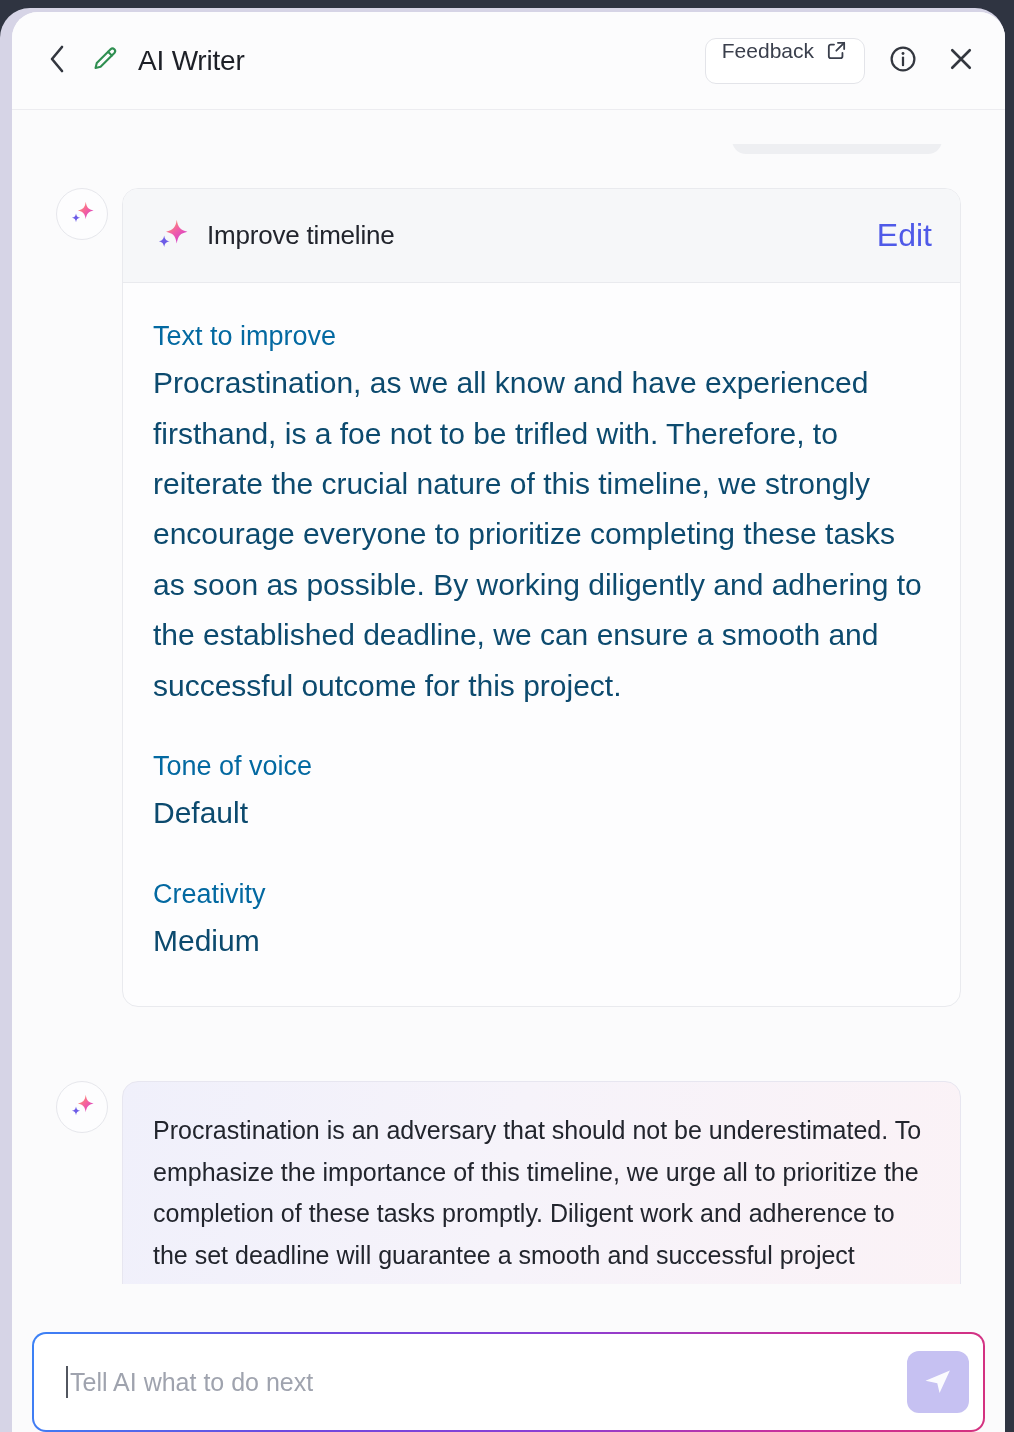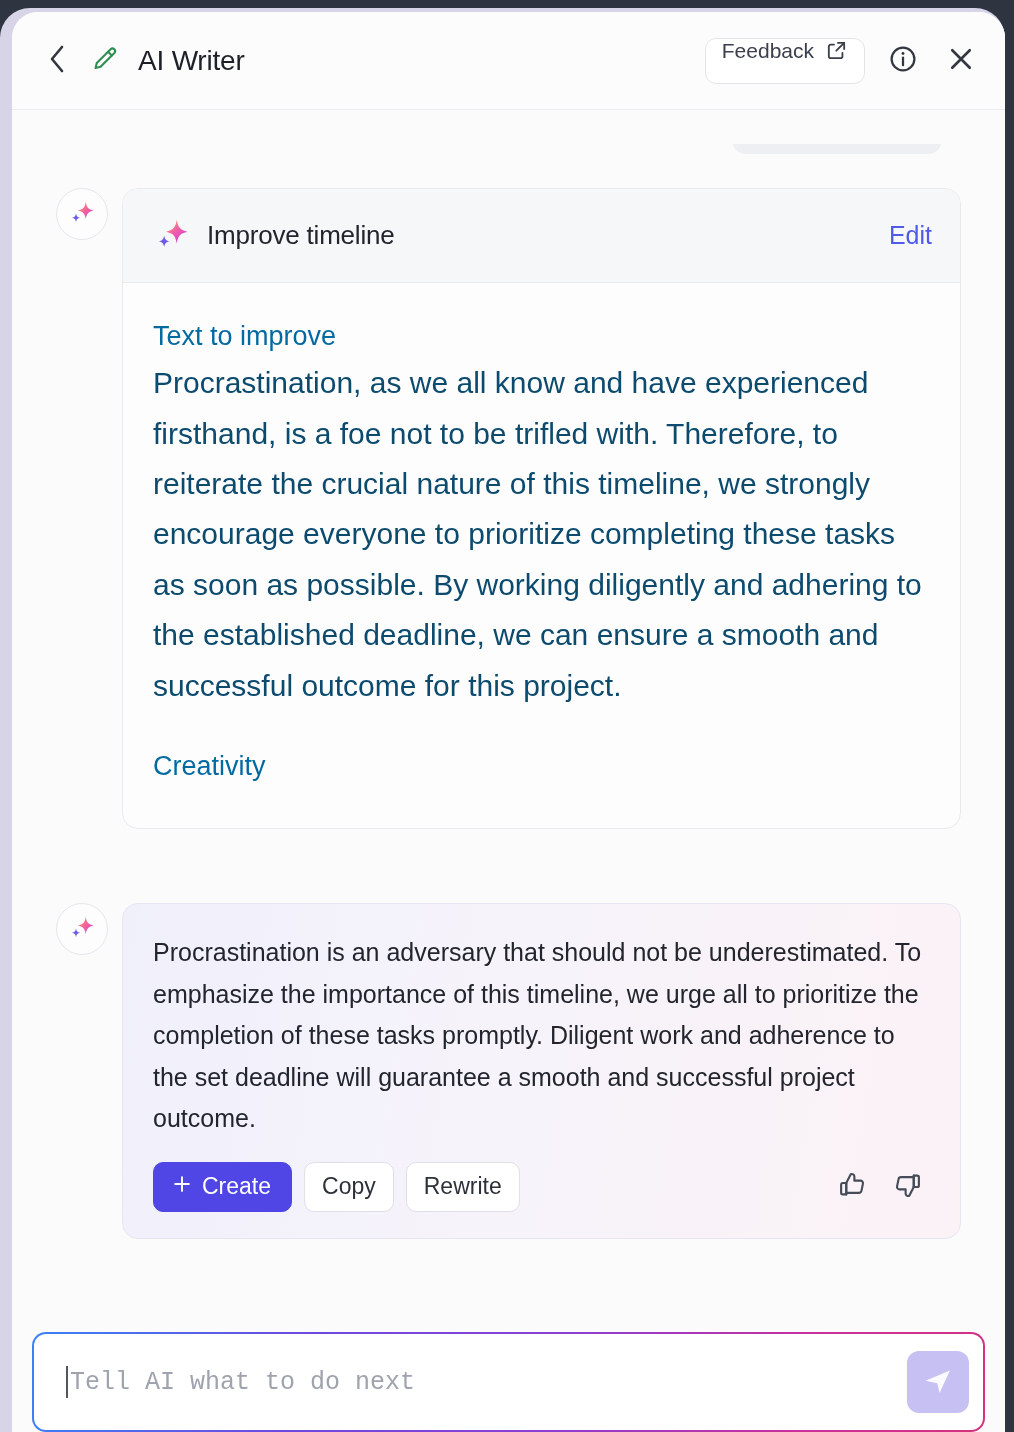--- a/index.html
+++ b/index.html
@@ -161,21 +161,21 @@
 
   #prompt-card-title {
     font-size: 26px;
     font-weight: 500;
     color: #22252d;
     flex: 1 1 auto;
     letter-spacing: -0.2px;
   }
 
   #edit-link {
-    font-size: 25px;
+    font-size: 32px;
     color: #4f5ae8;
     cursor: pointer;
   }
 
   #prompt-card-body {
     padding: 32px 30px 40px 30px;
   }
 
   .field-label {
     font-size: 27px;
@@ -278,21 +278,21 @@
     margin-right: 2px;
     flex: 0 0 2px;
   }
 
   #composer-input {
     flex: 1 1 auto;
     border: 0;
     outline: 0;
     font-size: 25px;
     color: #22252d;
-    font-family: Liberation Mono, monospace;
+    font-family: Liberation Sans, sans-serif;
     background: transparent;
     padding: 0;
   }
   #composer-input::placeholder { color: #9fa3ae; }
 
   #send-btn {
     width: 62px; height: 62px;
     flex: 0 0 62px;
     border-radius: 12px;
     background: #c6c1f2;
@@ -408,23 +408,28 @@
             <div id="edit-link">Edit</div>
           </div>
 
           <div id="prompt-card-body">
 
             <div class="field-block">
               <div class="field-label">Text to improve</div>
               <div class="field-value">Procrastination, as we all know and have experienced firsthand, is a foe not to be trifled with. Therefore, to reiterate the crucial nature of this timeline, we strongly encourage everyone to prioritize completing these tasks as soon as possible. By working diligently and adhering to the established deadline, we can ensure a smooth and successful outcome for this project.</div>
             </div>
 
+            <div class="field-block">
+              <div class="field-label">Tone of voice</div>
+              <div class="field-value">Default</div>
+            </div>
 
             <div class="field-block">
               <div class="field-label">Creativity</div>
+              <div class="field-value">Medium</div>
             </div>
 
           </div>
         </div>
       </div>
 
       <div class="msg-row" id="response-row">
 
         <div class="avatar">
           <span>

